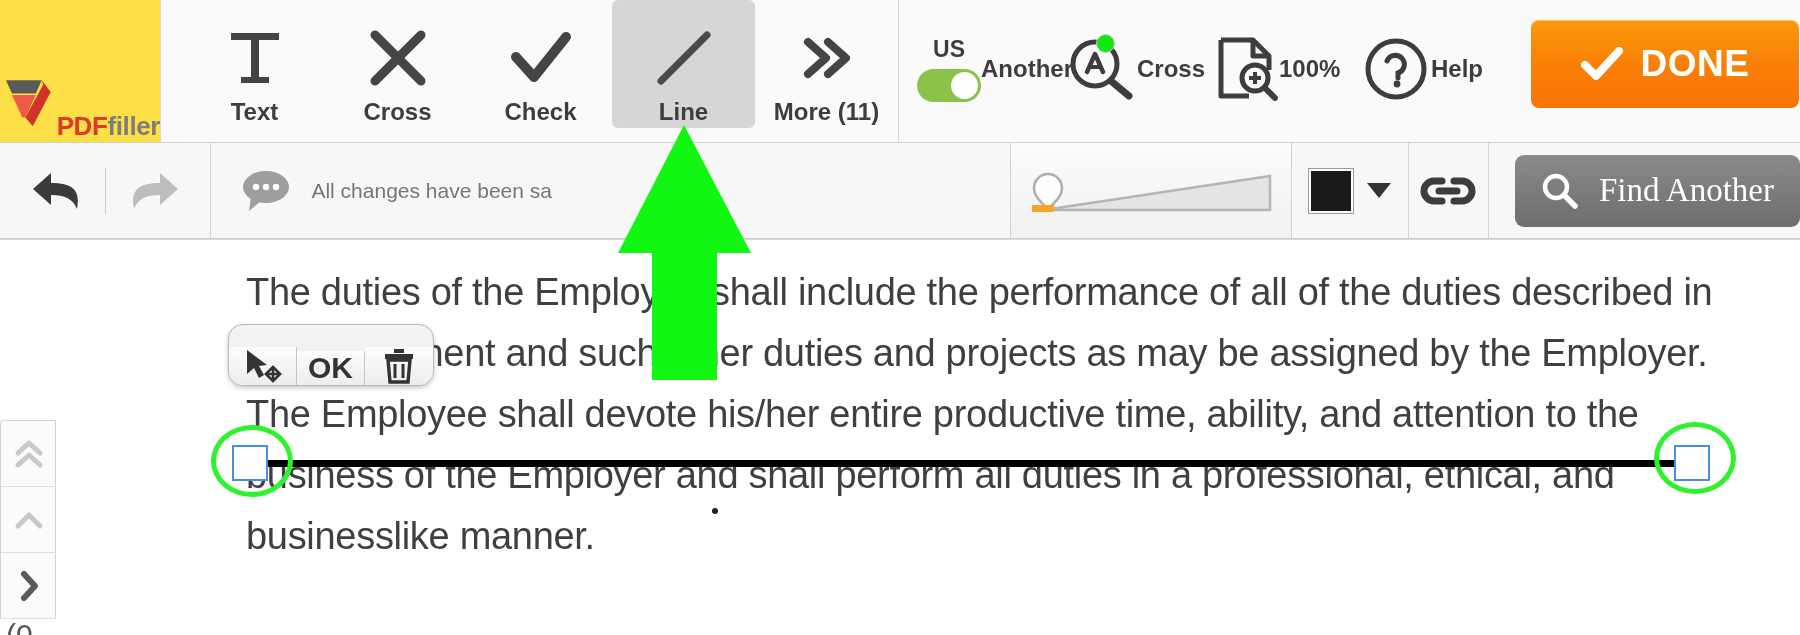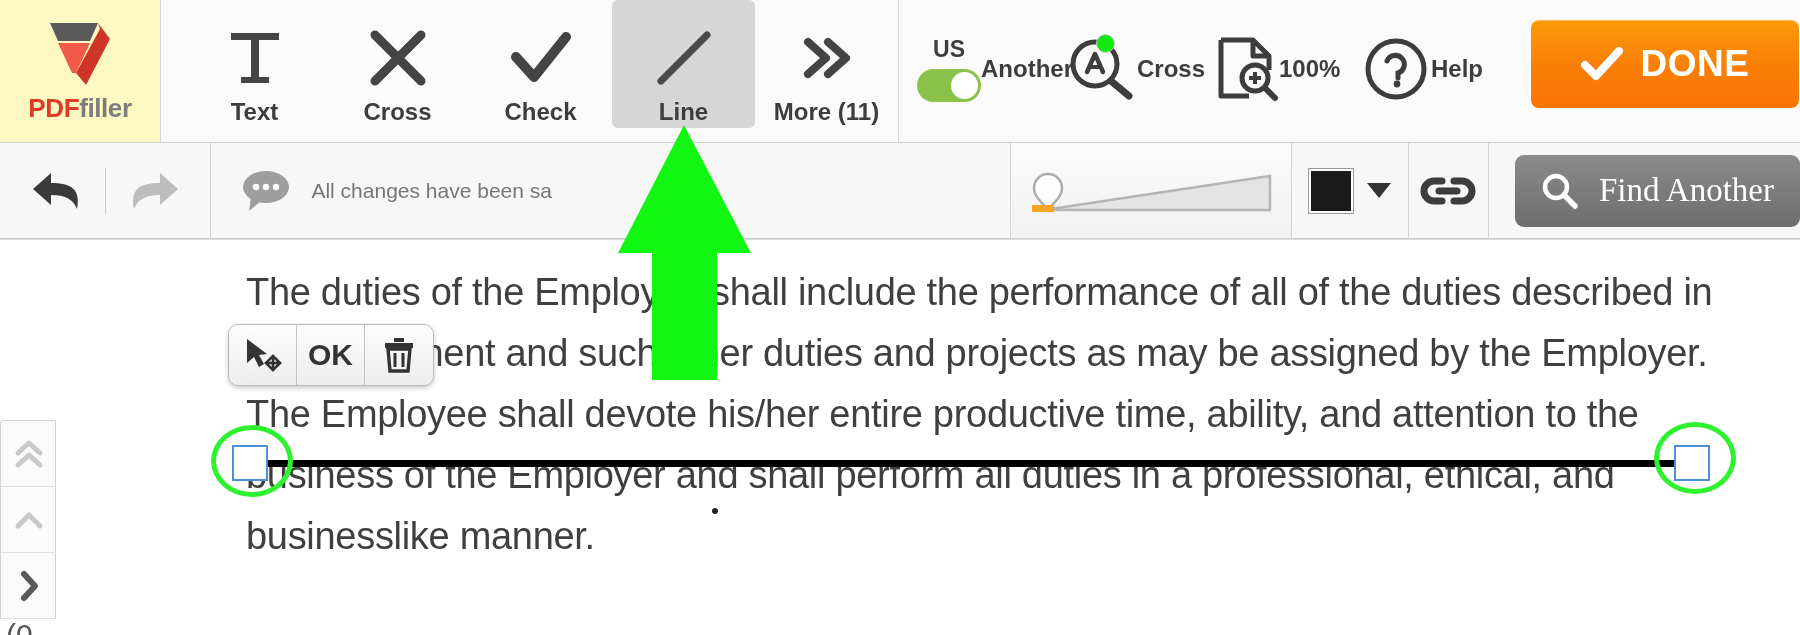--- a/index.html
+++ b/index.html
@@ -14,24 +14,24 @@
   
   .toolbar-top {
     position: absolute; top: 0; left: 0;
     width: 1800px; height: 143px;
     background: #fafafa;
     border-bottom: 1px solid #cfcfcf;
     display: flex; align-items: stretch;
   }
   .logo-cell {
     width: 161px; height: 142px;
-    display: flex; flex-direction: column;
-    align-items: center; justify-content: center;
+    display: flex; flex-direction: row;
+    align-items: flex-end; justify-content: center;
     border-right: 1px solid #d8d8d8;
-    background: #fef9c3;
+    background: #fde047;
   }
   .logo-mark { width: 76px; height: 72px; margin-bottom: 2px; }
   .logo-text { font-size: 26px; font-weight: bold; letter-spacing: -0.4px; }
   .logo-text .pdf { color: #e03a28; }
   .logo-text .filler { color: #7d7d7d; }
 
   .tools-group {
     display: flex; align-items: flex-start;
     padding-left: 22px;
     border-right: 1px solid #d8d8d8;
@@ -214,23 +214,24 @@
   }
   .handle.start { left: 232px; top: 205px; }
   .handle.end { left: 1674px; top: 205px; }
 
   
   .ctx-menu {
     position: absolute; left: 228px; top: 84px;
     height: 62px; display: flex;
     background: #f2f2f2;
     border: 1px solid #b9b9b9;
-    border-radius: 10px;
+    border-radius: 15px;
     box-shadow: 0 2px 5px rgba(0,0,0,.22);
     overflow: hidden;
+    align-items: flex-end;
   }
   .ctx-item {
     width: 68px; display: flex; align-items: center; justify-content: center;
     border-right: 1px solid #c4c4c4; cursor: pointer;
     background: linear-gradient(180deg,#fcfcfc,#ededed);
   }
   .ctx-item:last-child { border-right: none; }
   .ctx-ok { font-size: 30px; font-weight: bold; color: #333; }
   .ellipse {
     position: absolute; border: 5px solid #2ef22e;

